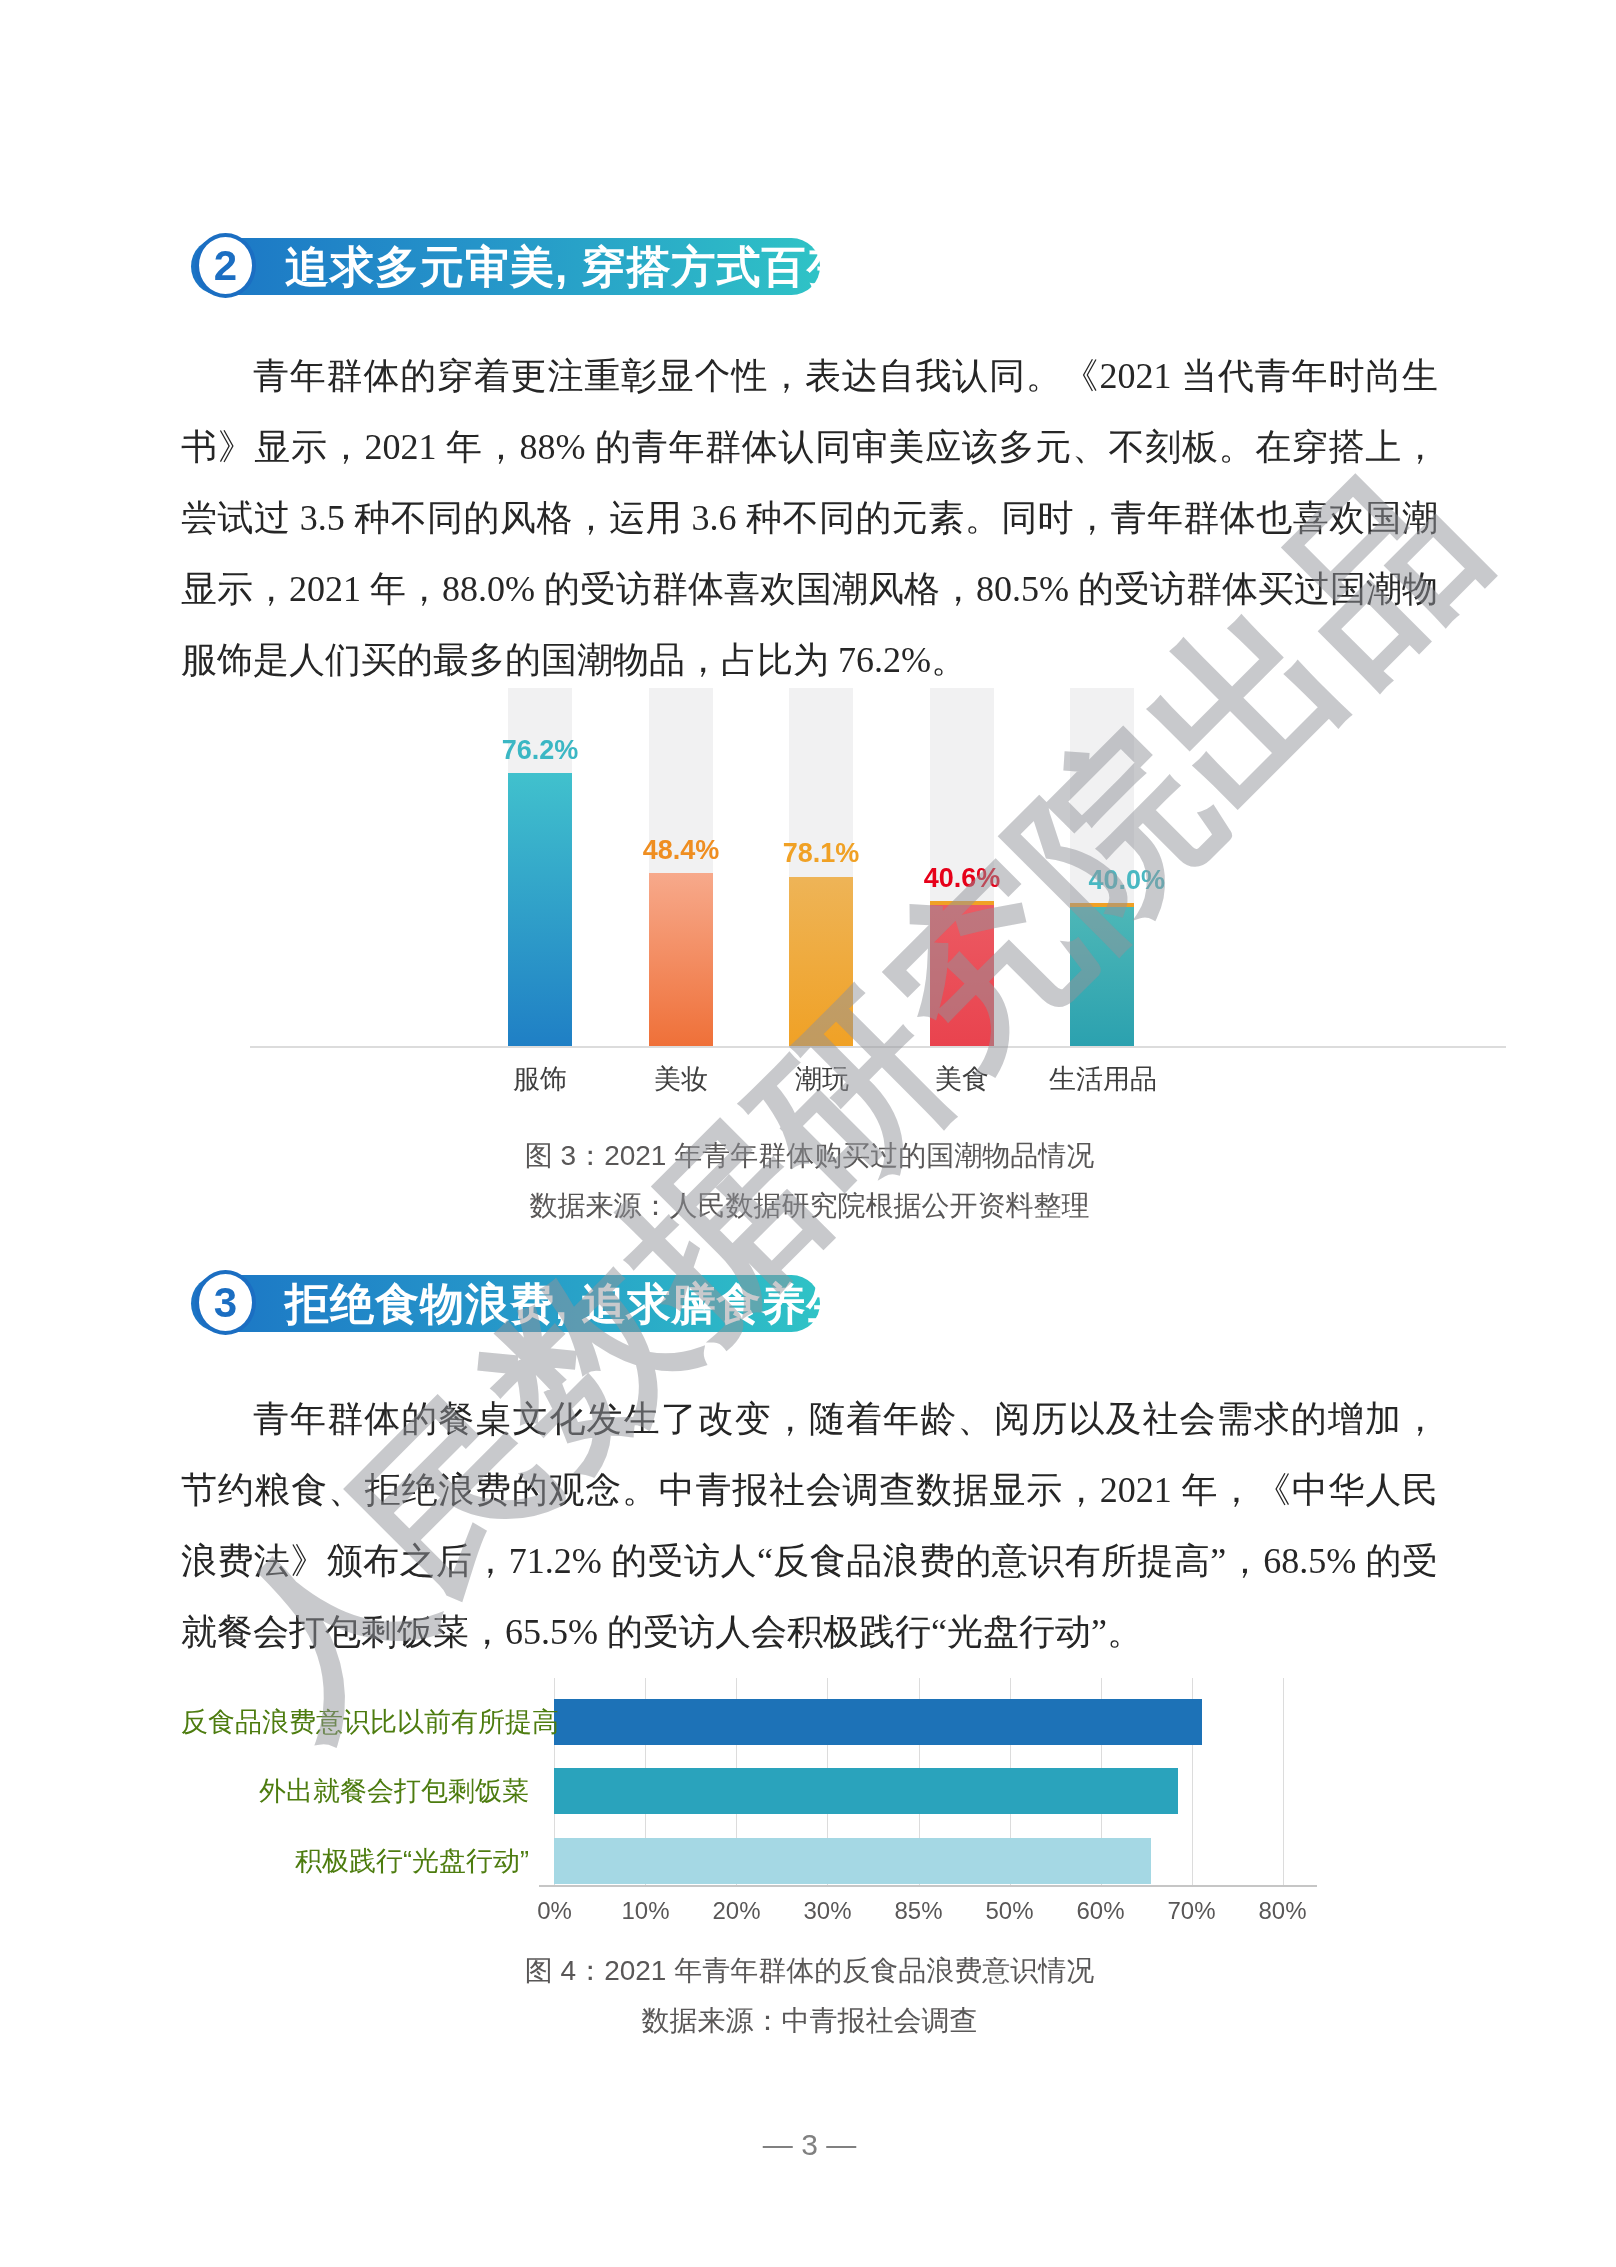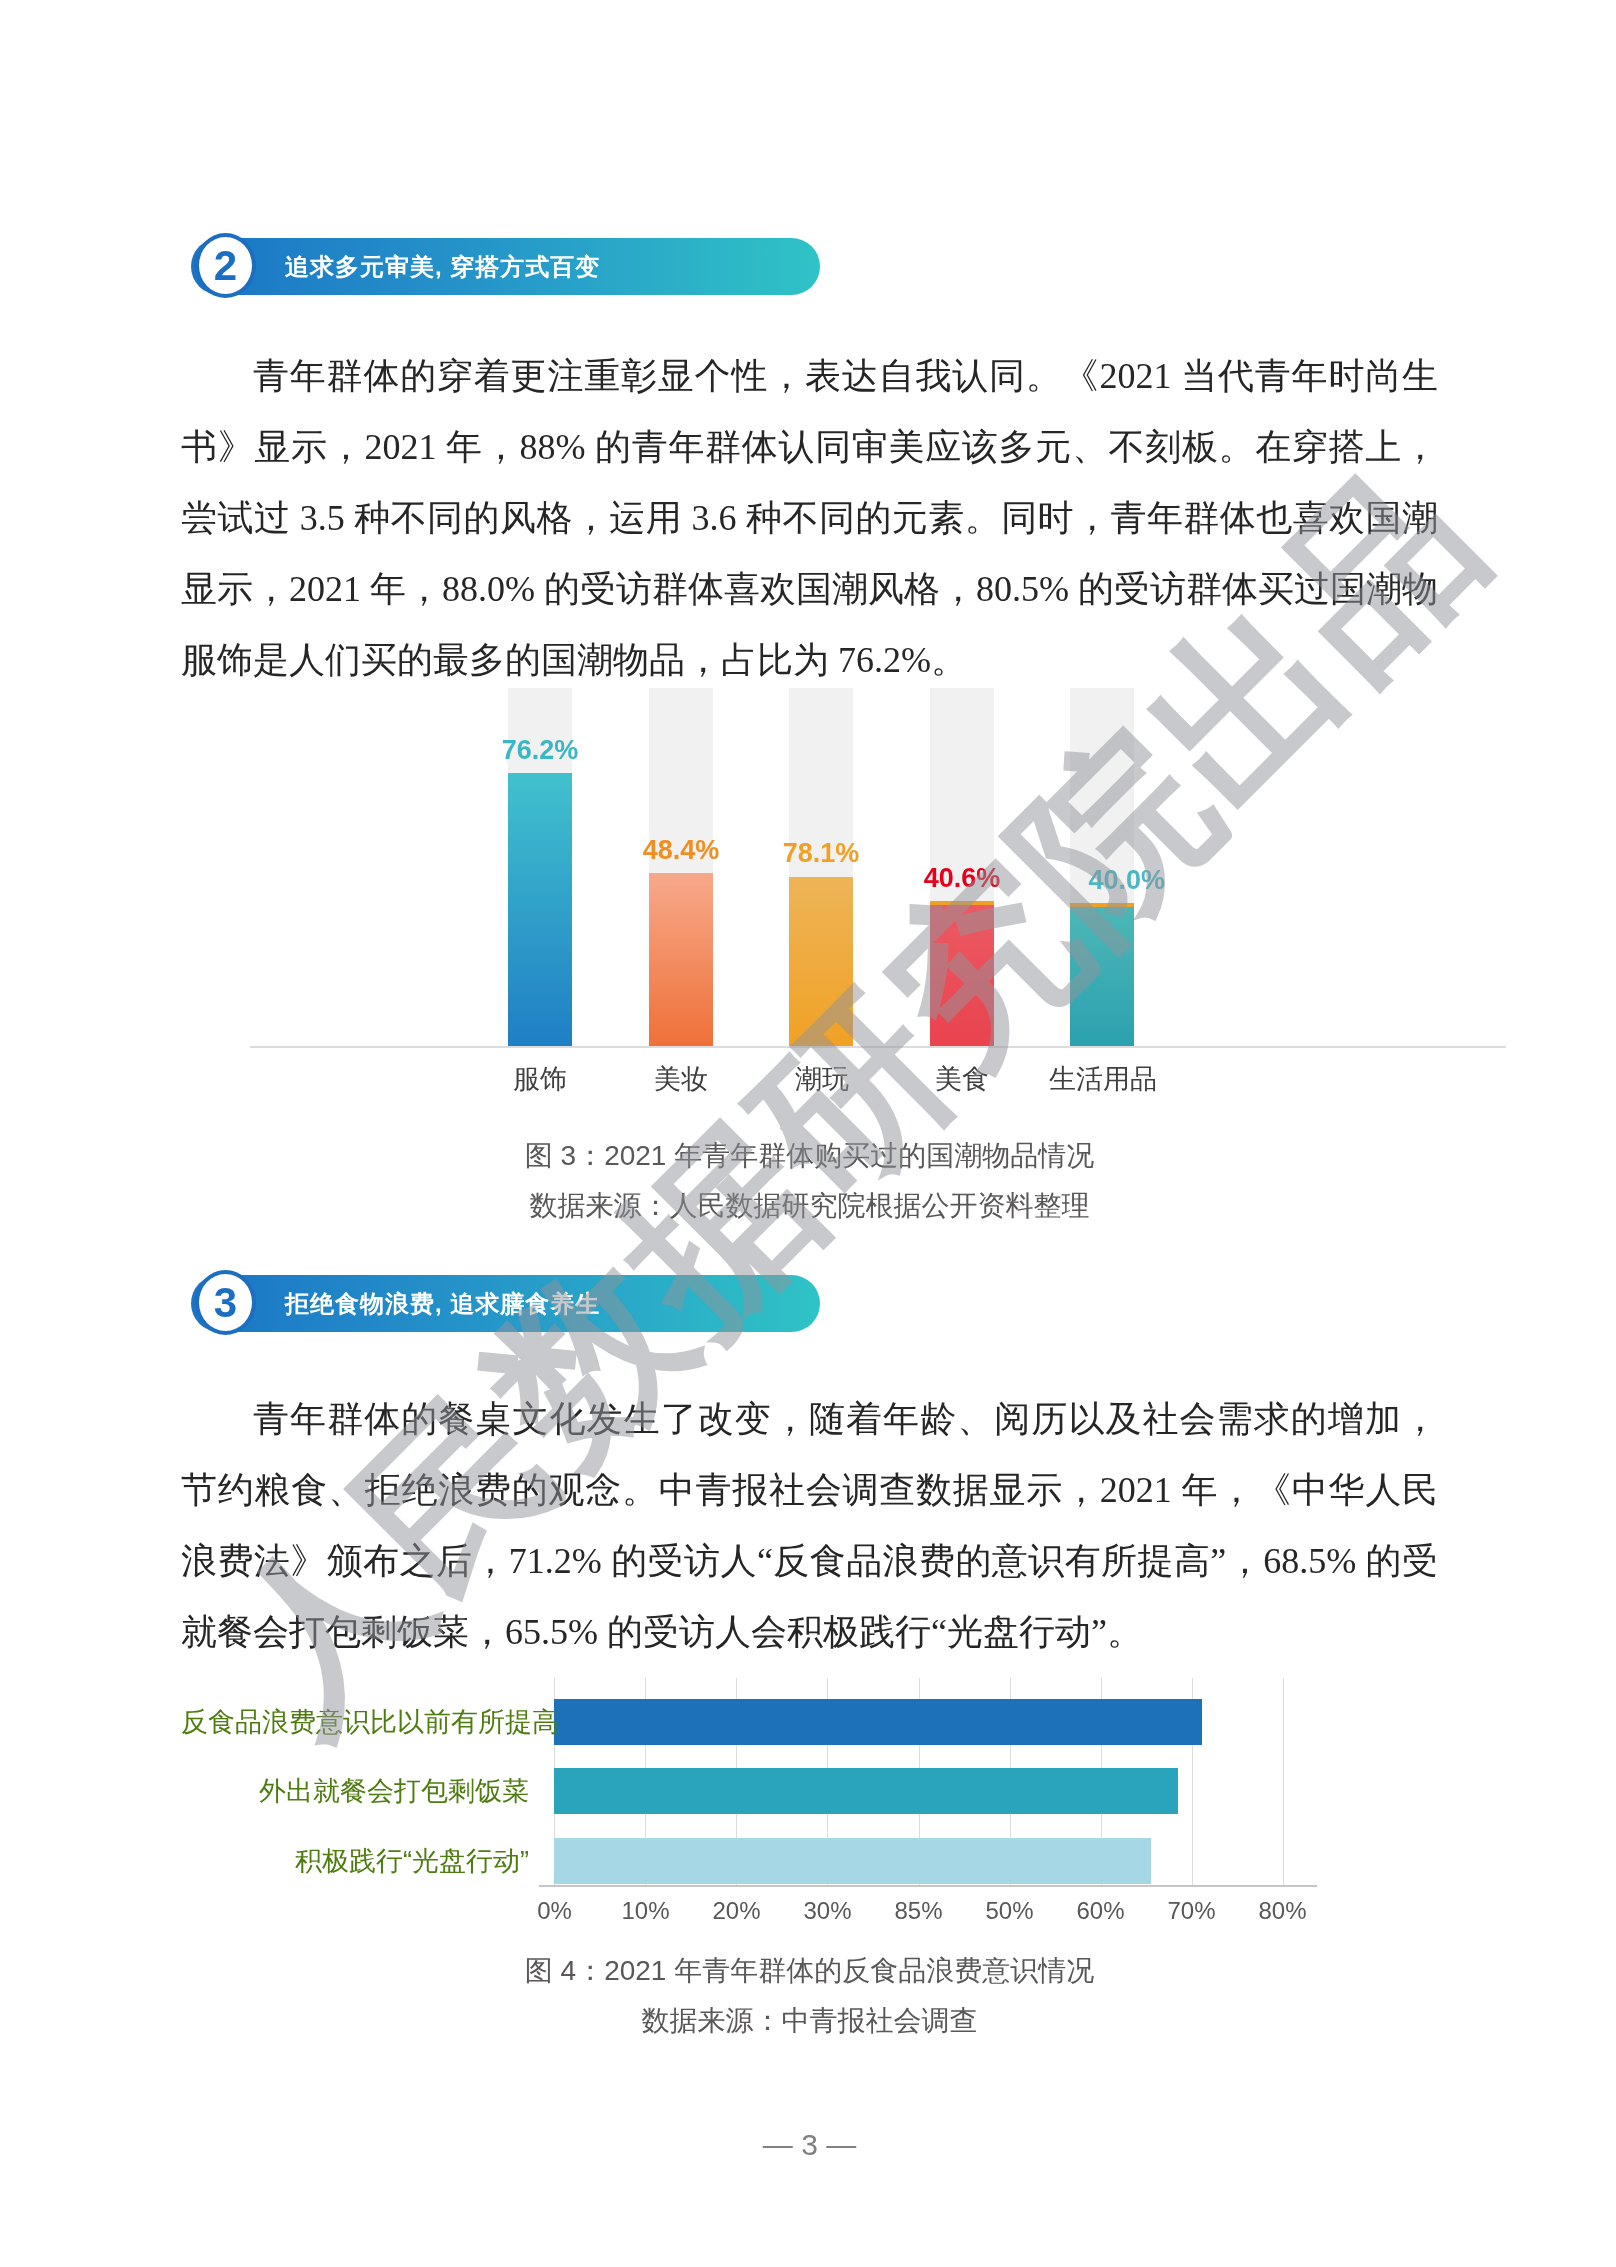--- a/index.html
+++ b/index.html
@@ -13,21 +13,21 @@
       font-family:"Liberation Serif","DejaVu Serif",serif;}
 
   
   .pill{position:absolute;left:191px;width:629px;height:57px;border-radius:29px;
         background:linear-gradient(90deg,#1b74c5 0%,#2594c9 45%,#2fc3c6 100%);}
   .pill-badge{position:absolute;left:4px;top:-5px;width:61px;height:65px;border-radius:50%;
         background:#ffffff;border:4px solid #1b6ec2;box-sizing:border-box;color:#1b6ec2;
         font-family:"Liberation Sans","DejaVu Sans",sans-serif;font-weight:bold;font-size:42px;
         text-align:center;line-height:57px;}
   .pill-title{position:absolute;left:94px;top:0;height:73px;line-height:57px;color:#ffffff;
-        font-family:"Liberation Sans","DejaVu Sans",sans-serif;font-weight:bold;font-size:24px;
+        font-family:"Liberation Sans","DejaVu Sans",sans-serif;font-weight:bold;font-size:44px;
         letter-spacing:1px;white-space:nowrap;}
 
   
   .para{position:absolute;left:181px;width:1257px;}
   .pline{height:71px;line-height:71px;font-size:36px;white-space:nowrap;}
   .pline.just{text-align:justify;text-align-last:justify;white-space:normal;height:71px;overflow:hidden;}
   .pline.indent{text-indent:2em;}
 
   
   .f3plot{position:absolute;left:508px;top:683px;width:627px;height:416px;}

